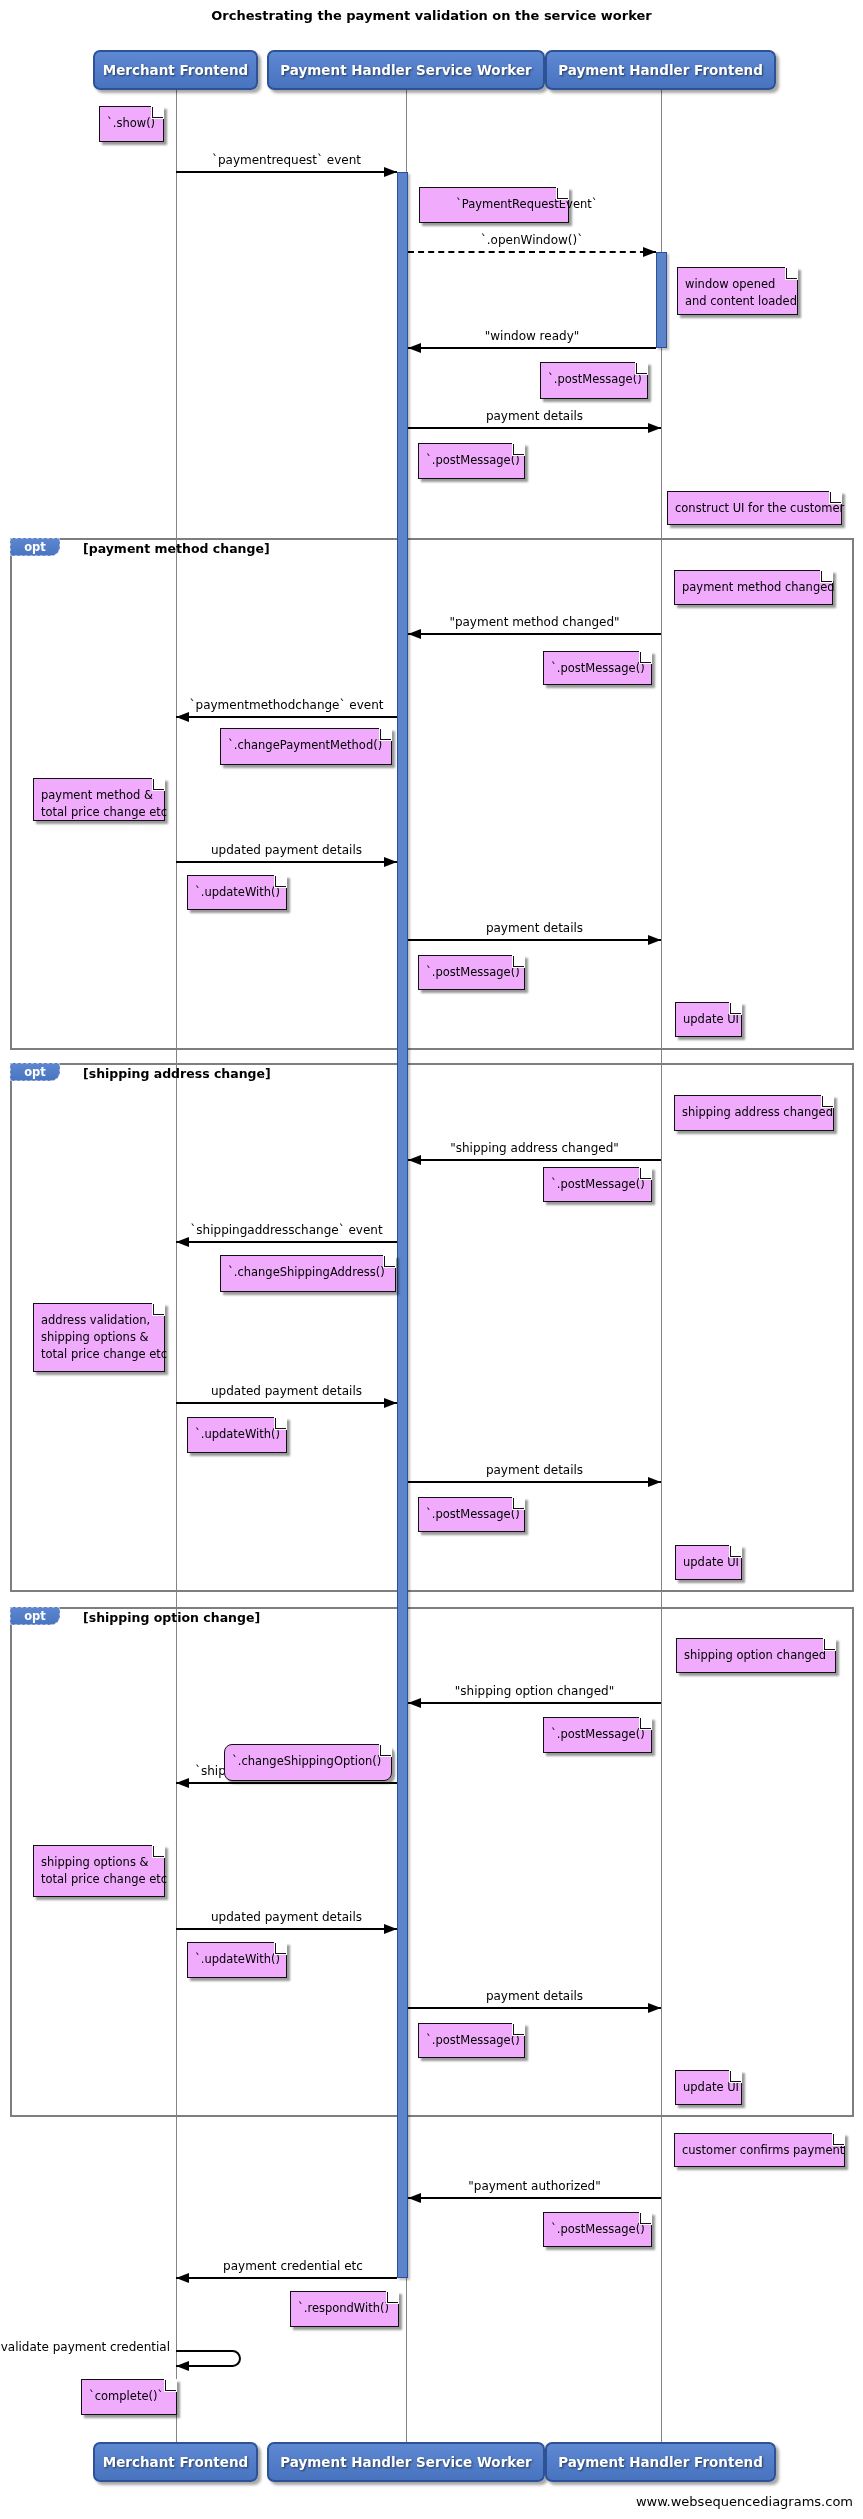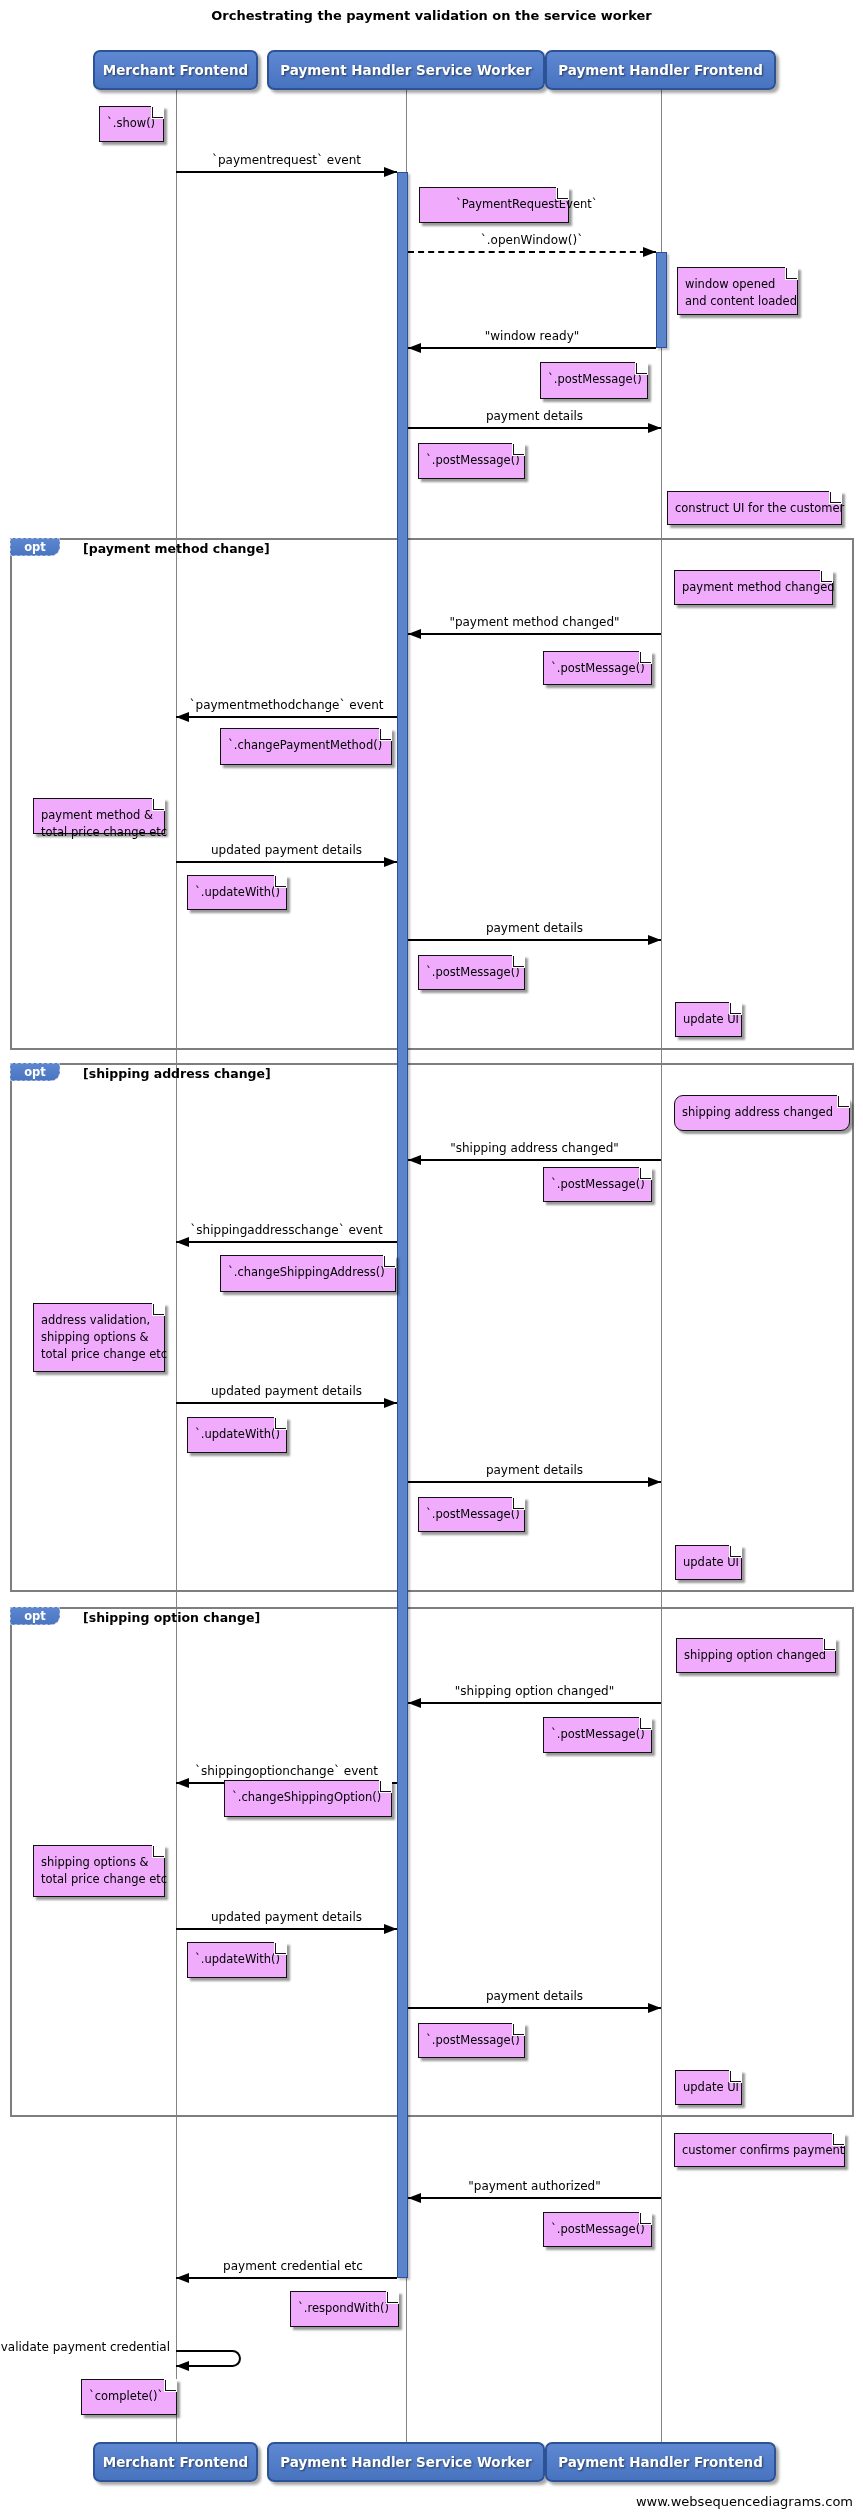--- a/index.html
+++ b/index.html
@@ -127,37 +127,37 @@
     <div class="note" style="left: 99px; top: 106px; width: 65px; height: 36px;">`.show()`</div>
     <div class="note" style="left: 419px; top: 187px; width: 150px; height: 36px; padding-left: 36px;">`PaymentRequestEvent`</div>
     <div class="note" style="left: 677px; top: 267px; width: 121px; height: 48px;">window opened
 and content loaded</div>
     <div class="note" style="left: 540px; top: 362px; width: 108px; height: 37px;">`.postMessage()`</div>
     <div class="note" style="left: 418px; top: 443px; width: 107px; height: 36px;">`.postMessage()`</div>
     <div class="note" style="left: 667px; top: 491px; width: 175px; height: 34px;">construct UI for the customer</div>
     <div class="note" style="left: 674px; top: 570px; width: 159px; height: 35px;">payment method changed</div>
     <div class="note" style="left: 543px; top: 651px; width: 109px; height: 34px;">`.postMessage()`</div>
     <div class="note" style="left: 220px; top: 728px; width: 172px; height: 37px;">`.changePaymentMethod()`</div>
-    <div class="note" style="left: 33px; top: 778px; width: 132px; height: 36px; margin-top: 20px;">payment method &amp;
+    <div class="note" style="left: 33px; top: 778px; width: 132px; height: 43px;">payment method &amp;
 total price change etc</div>
     <div class="note" style="left: 187px; top: 875px; width: 100px; height: 35px;">`.updateWith()`</div>
     <div class="note" style="left: 418px; top: 955px; width: 107px; height: 35px;">`.postMessage()`</div>
     <div class="note" style="left: 675px; top: 1002px; width: 67px; height: 35px;">update UI</div>
-    <div class="note" style="left: 674px; top: 1095px; width: 176px; height: 36px; border-radius: 9px;">shipping address changed</div>
+    <div class="note" style="left: 674px; top: 1095px; width: 160px; height: 36px;">shipping address changed</div>
     <div class="note" style="left: 543px; top: 1167px; width: 109px; height: 35px;">`.postMessage()`</div>
     <div class="note" style="left: 220px; top: 1255px; width: 176px; height: 37px;">`.changeShippingAddress()`</div>
     <div class="note" style="left: 33px; top: 1303px; width: 132px; height: 69px;">address validation,
 shipping options &amp;
 total price change etc</div>
     <div class="note" style="left: 187px; top: 1417px; width: 100px; height: 36px;">`.updateWith()`</div>
     <div class="note" style="left: 418px; top: 1497px; width: 107px; height: 35px;">`.postMessage()`</div>
     <div class="note" style="left: 675px; top: 1545px; width: 67px; height: 35px;">update UI</div>
     <div class="note" style="left: 676px; top: 1638px; width: 160px; height: 35px;">shipping option changed</div>
     <div class="note" style="left: 543px; top: 1717px; width: 109px; height: 36px;">`.postMessage()`</div>
-    <div class="note" style="left: 224px; top: 1780px; width: 168px; height: 37px;">`.changeShippingOption()`</div>
+    <div class="note" style="left: 224px; top: 1744px; width: 168px; height: 37px; border-radius: 8px;">`.changeShippingOption()`</div>
     <div class="note" style="left: 33px; top: 1845px; width: 132px; height: 52px;">shipping options &amp;
 total price change etc</div>
     <div class="note" style="left: 187px; top: 1942px; width: 100px; height: 36px;">`.updateWith()`</div>
     <div class="note" style="left: 418px; top: 2023px; width: 107px; height: 35px;">`.postMessage()`</div>
     <div class="note" style="left: 675px; top: 2070px; width: 67px; height: 35px;">update UI</div>
     <div class="note" style="left: 674px; top: 2133px; width: 171px; height: 34px;">customer confirms payment</div>
     <div class="note" style="left: 543px; top: 2212px; width: 109px; height: 35px;">`.postMessage()`</div>
     <div class="note" style="left: 290px; top: 2291px; width: 109px; height: 36px;">`.respondWith()`</div>
     <div class="note" style="left: 81px; top: 2379px; width: 96px; height: 36px;">`complete()`</div>
     <div class="actor" style="left: 93px; top: 50px; width: 165px;">Merchant Frontend</div>

